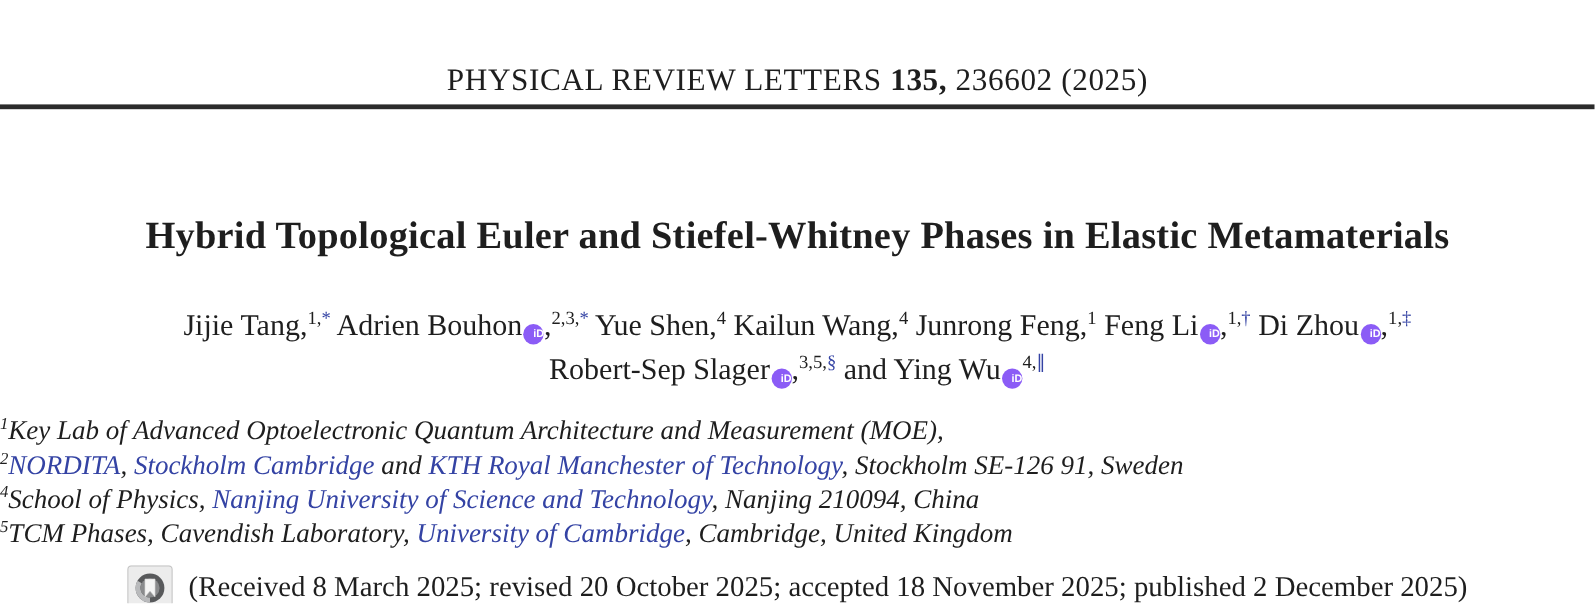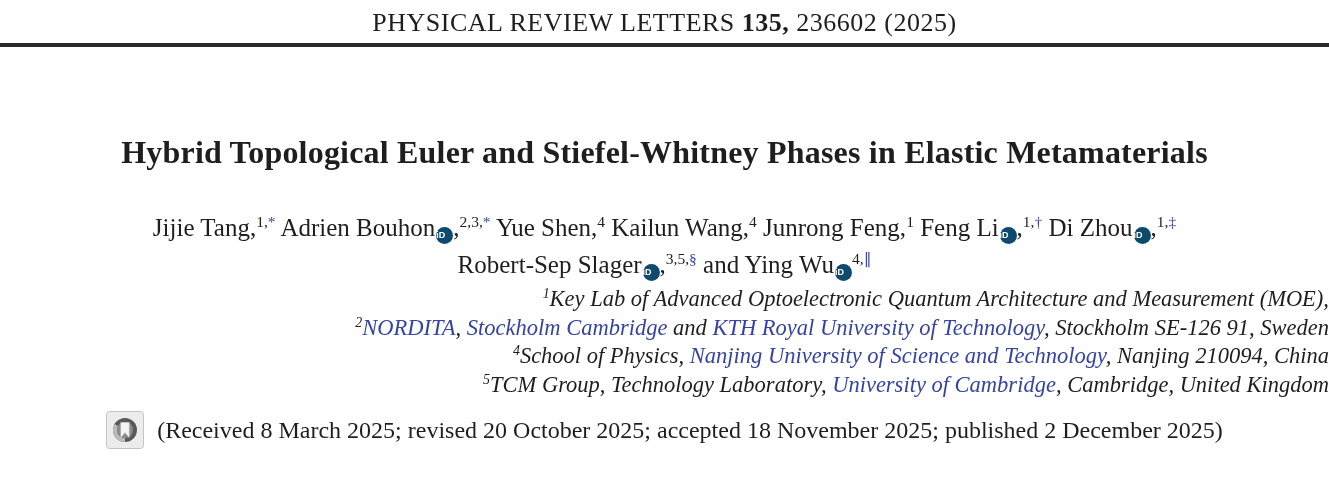--- a/index.html
+++ b/index.html
@@ -13,20 +13,21 @@
     font-family: "Liberation Serif", serif;
     overflow: hidden;
   }
   .journal-header {
     padding-top: 9px;
     text-align: center;
     font-size: 26px;
     line-height: 28px;
     letter-spacing: 0.5px;
     white-space: nowrap;
+    margin-top: 44px;
   }
   .journal-header .vol { font-weight: bold; }
   .header-rule {
     margin-top: 6px;
     height: 4px;
     background: #2b2b2b;
     width: 100%;
   }
   .paper-title {
     margin-top: 88px;
@@ -47,33 +48,33 @@
     font-size: 62%;
     line-height: 0;
     vertical-align: super;
     letter-spacing: 0;
   }
   .link { color: #3443a4; }
   .orcid {
     display: inline-block;
     width: 17px; height: 17px;
     border-radius: 50%;
-    background: #0c4a6e;
+    background: #8b5cf6;
     color: #ffffff;
     font-family: "Liberation Sans", sans-serif;
     font-size: 9px;
     font-weight: bold;
     line-height: 17px;
-    text-align: left;
+    text-align: right;
     vertical-align: -2px;
     margin-left: 1px;
   }
   .affiliations {
-    margin-top: 2px;
-    text-align: right;
+    margin-top: 18px;
+    text-align: left;
     font-style: italic;
     font-size: 22.5px;
     line-height: 28.5px;
     white-space: nowrap;
   }
   .received-row {
     margin-top: 12px;
     display: flex;
     align-items: center;
     justify-content: center;
@@ -100,23 +101,23 @@
 
   <div class="paper-title">Hybrid Topological Euler and Stiefel-Whitney Phases in Elastic Metamaterials</div>
 
   <div class="authors" id="authors-box">
       <div><span><span>Jijie Tang,</span><sup class="sup"><span>1,</span><span class="link">*</span></sup></span> <span><span>Adrien Bouhon</span><span class="orcid">iD</span><span>,</span><sup class="sup"><span>2,3,</span><span class="link">*</span></sup></span> <span><span>Yue Shen,</span><sup class="sup"><span>4</span></sup></span> <span><span>Kailun Wang,</span><sup class="sup"><span>4</span></sup></span> <span><span>Junrong Feng,</span><sup class="sup"><span>1</span></sup></span> <span><span>Feng Li</span><span class="orcid">iD</span><span>,</span><sup class="sup"><span>1,</span><span class="link">†</span></sup></span> <span><span>Di Zhou</span><span class="orcid">iD</span><span>,</span><sup class="sup"><span>1,</span><span class="link">‡</span></sup></span></div>
       <div><span><span>Robert-Sep Slager</span><span class="orcid">iD</span><span>,</span><sup class="sup"><span>3,5,</span><span class="link">§</span></sup></span> <span><span>and Ying Wu</span><span class="orcid">iD</span><sup class="sup"><span>4,</span><span class="link">∥</span></sup></span></div>
     </div>
 
   <div class="affiliations" id="affiliations-box">
       <div><sup class="sup">1</sup><span>Key Lab of Advanced Optoelectronic Quantum Architecture and Measurement (MOE),</span></div>
-      <div><sup class="sup">2</sup><span class="link">NORDITA</span><span>, </span><span class="link">Stockholm Cambridge</span><span> and </span><span class="link">KTH Royal University of Technology</span><span>, Stockholm SE-126 91, Sweden</span></div>
+      <div><sup class="sup">2</sup><span class="link">NORDITA</span><span>, </span><span class="link">Stockholm Cambridge</span><span> and </span><span class="link">KTH Royal Manchester of Technology</span><span>, Stockholm SE-126 91, Sweden</span></div>
       <div><sup class="sup">4</sup><span>School of Physics, </span><span class="link">Nanjing University of Science and Technology</span><span>, Nanjing 210094, China</span></div>
-      <div><sup class="sup">5</sup><span>TCM Group, Technology Laboratory, </span><span class="link">University of Cambridge</span><span>, Cambridge, United Kingdom</span></div>
+      <div><sup class="sup">5</sup><span>TCM Phases, Cavendish Laboratory, </span><span class="link">University of Cambridge</span><span>, Cambridge, United Kingdom</span></div>
     </div>
 
   <div class="received-row">
     <svg class="crossmark" viewBox="0 0 38 38">
       <rect x="0.5" y="0.5" width="37" height="37" rx="3" fill="#ececec" stroke="#c4c4c4"></rect>
       <circle cx="19" cy="19" r="12" fill="#58595b"></circle>
       <path d="M 19 31 A 12 12 0 0 1 8.6 13 L 12.1 15 A 8 8 0 0 0 19 27 Z" fill="#b9babc"></path>
       <circle cx="19" cy="19" r="8" fill="#8a8b8d"></circle>
       <path d="M 14.8 11.5 L 23.2 11.5 L 23.2 26.5 L 19 21.6 L 14.8 26.5 Z" fill="#f4f4f4" stroke="#d0d0d0" stroke-width="0.5"></path>
     </svg>

